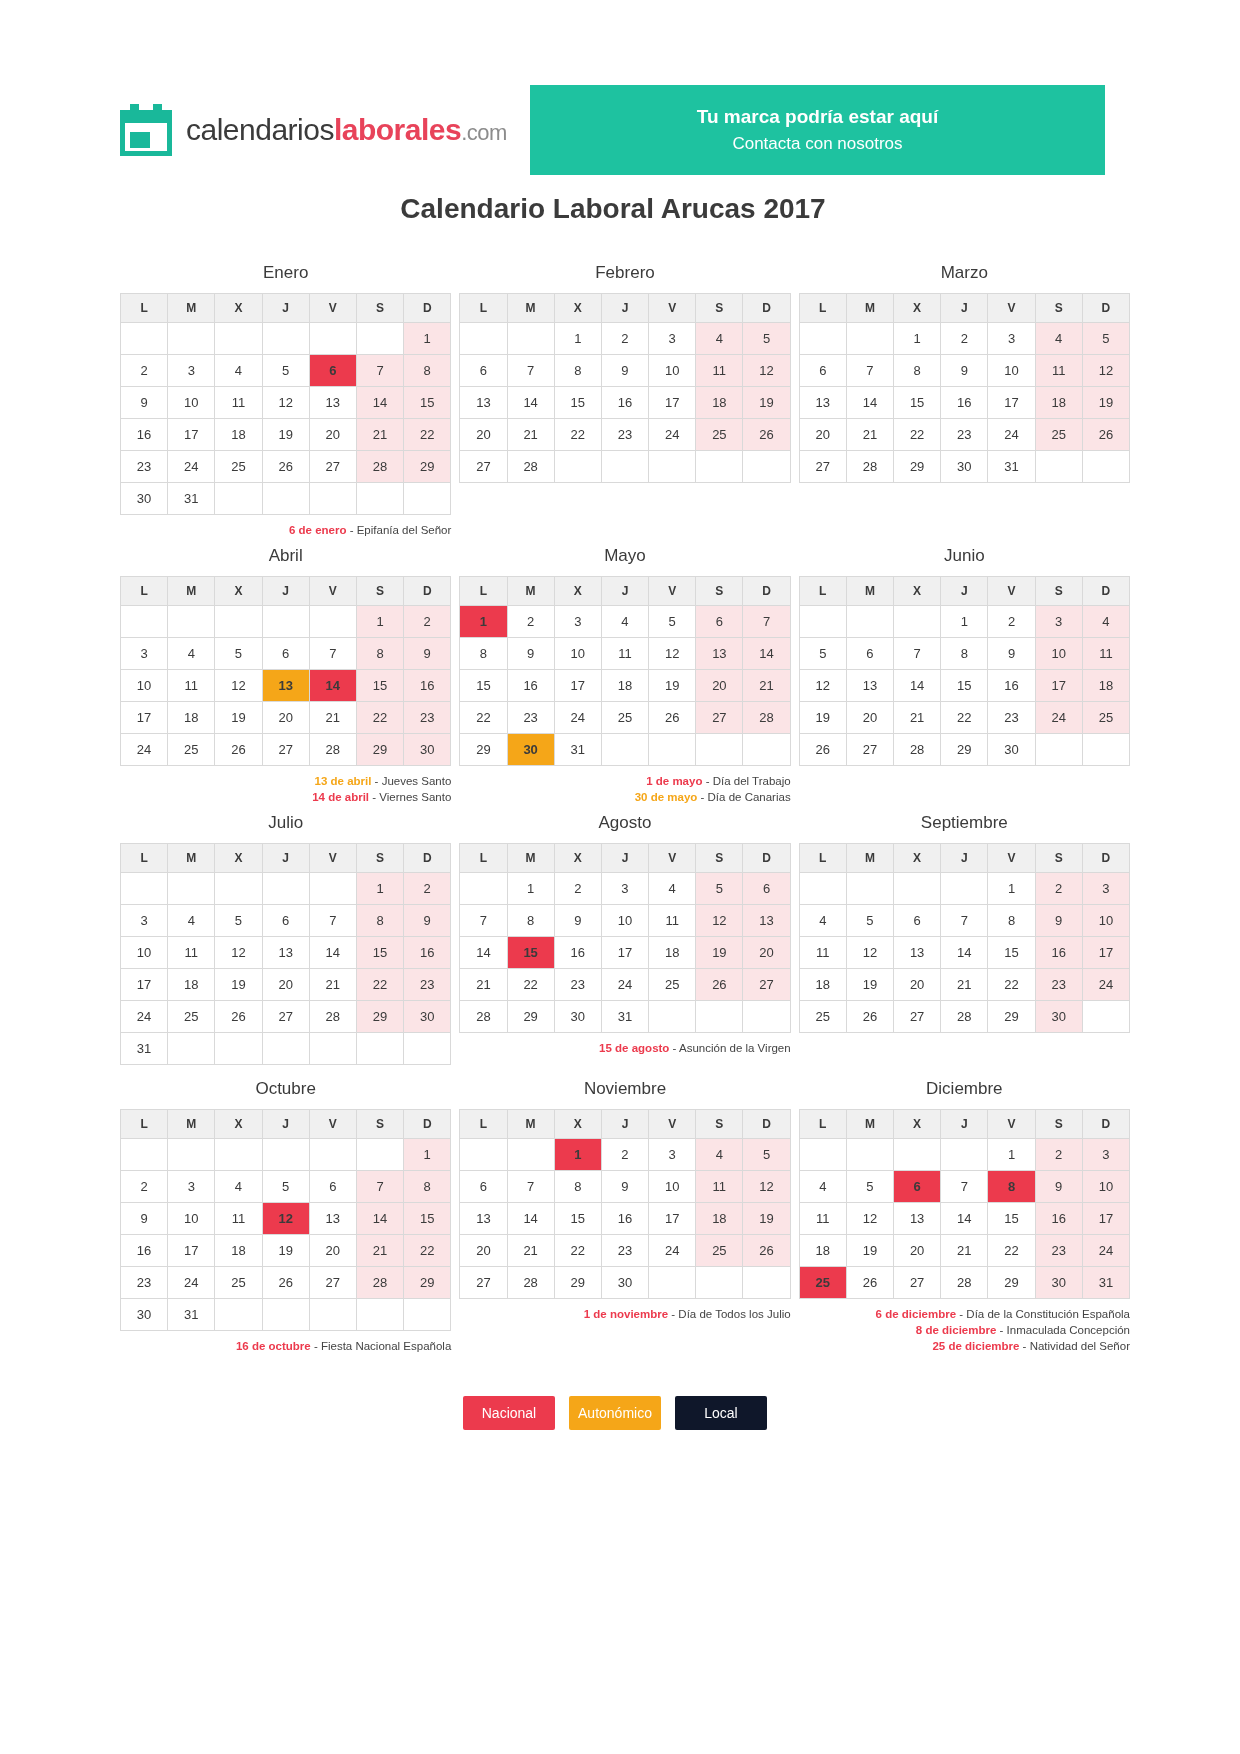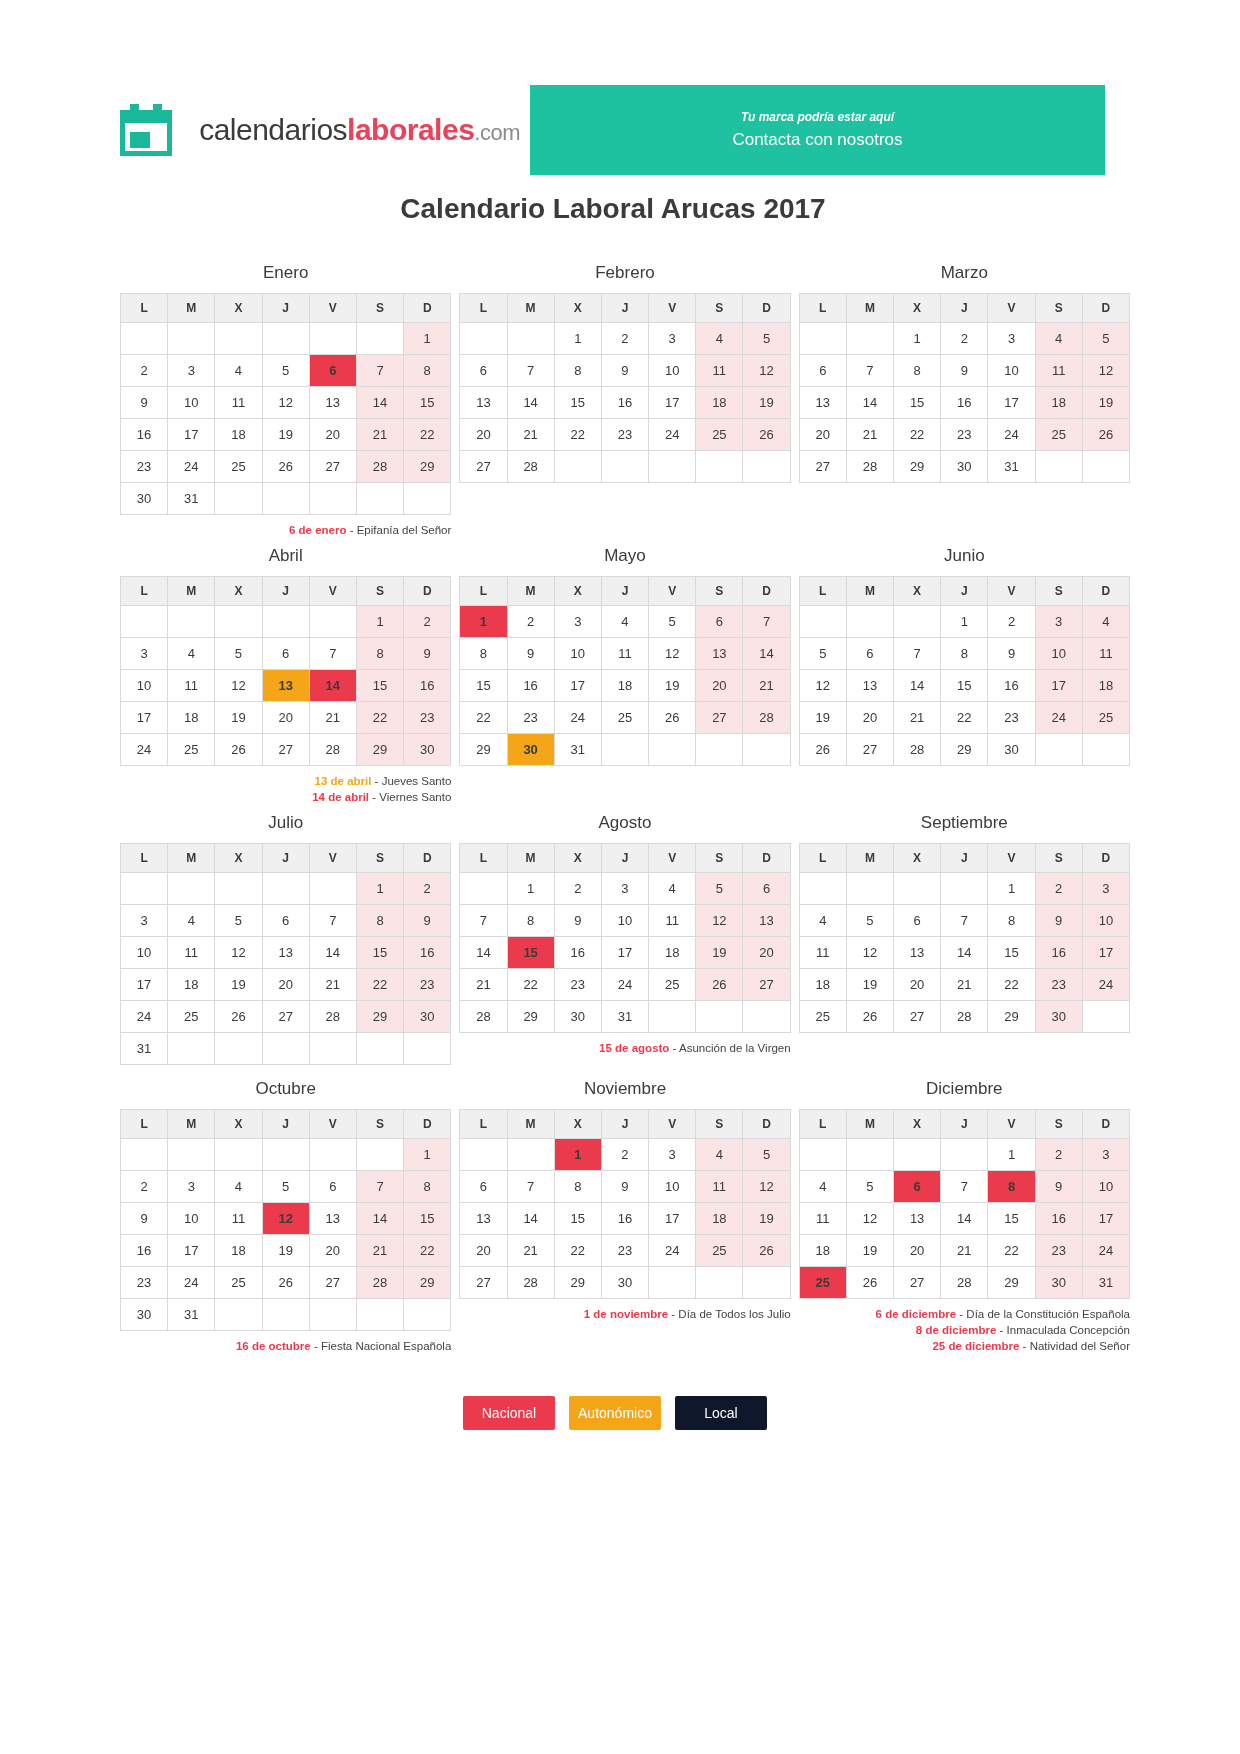--- a/index.html
+++ b/index.html
@@ -27,21 +27,20 @@
     align-items: center;
     padding: 85px 135px 0 120px;
     box-sizing: border-box;
     height: 175px;
   }
   .logo {
     display: flex;
     align-items: center;
     width: 400px;
     flex: 0 0 400px;
-    justify-content: space-between;
   }
   .logo-mark {
     width: 56px;
     height: 52px;
     position: relative;
     margin-right: 10px;
   }
   .logo-mark .cal-body {
     position: absolute;
     left: 0; top: 6px;
@@ -84,24 +83,23 @@
     background: #1ec2a0;
     height: 90px;
     margin-left: 10px;
     display: flex;
     flex-direction: column;
     align-items: center;
     justify-content: center;
     color: #ffffff;
   }
   .banner-line1 {
-    font-size: 12px;
+    font-size: 19px;
     font-weight: bold;
     margin-bottom: 6px;
-    font-style: italic;
   }
   .banner-line2 {
     font-size: 17px;
   }
 
   
   .page-title {
     text-align: center;
     font-size: 28px;
     font-weight: bold;
@@ -548,20 +546,24 @@
               <td>29</td>
               <td class="hol-aut">30</td>
               <td>31</td>
               <td class="empty">&nbsp;</td>
               <td class="empty">&nbsp;</td>
               <td class="empty">&nbsp;</td>
               <td class="empty">&nbsp;</td>
             </tr>
           </tbody>
         </table>
+        <div class="notes">
+          <div><span class="note-date-nac">1 de mayo</span><span class="note-desc"> - Día del Trabajo</span></div>
+          <div><span class="note-date-aut">30 de mayo</span><span class="note-desc"> - Día de Canarias</span></div>
+        </div>
       </div>
       <div class="month-cell">
         <div class="month-name">Junio</div>
         <table class="cal">
           <thead>
             <tr>
               <th>L</th>
               <th>M</th>
               <th>X</th>
               <th>J</th>

